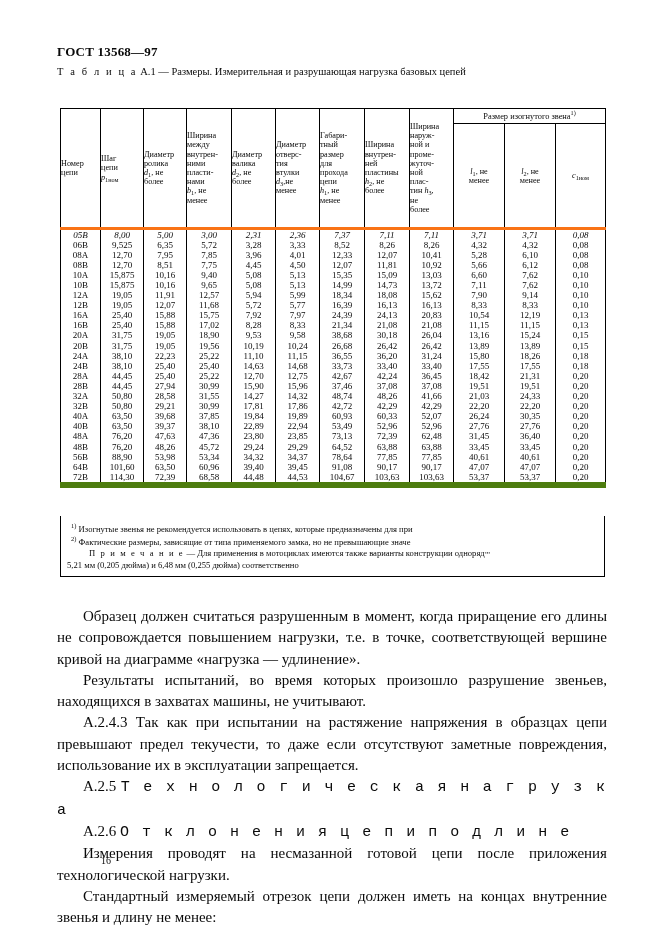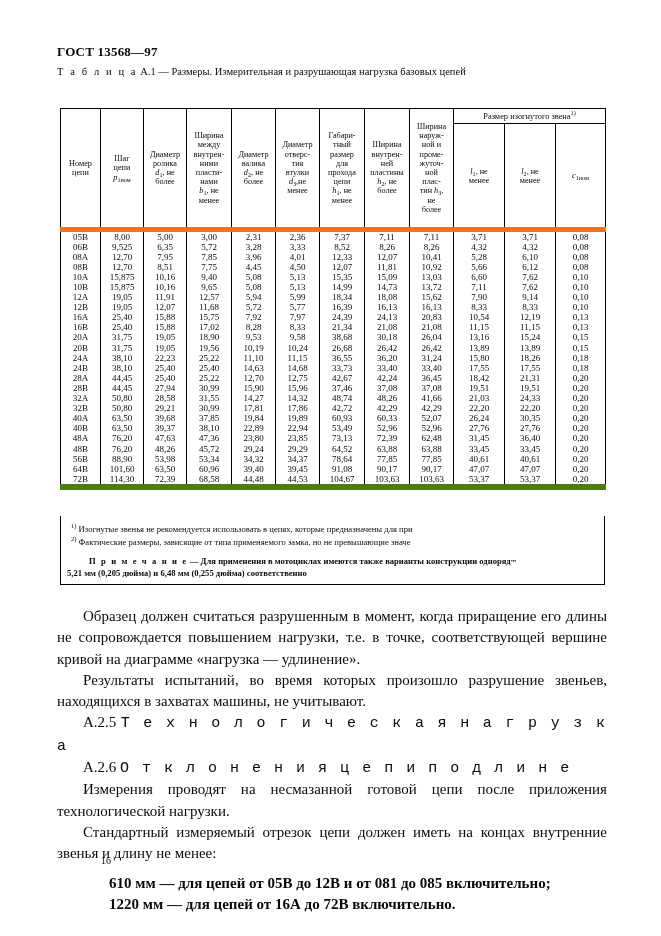--- a/index.html
+++ b/index.html
@@ -57,21 +57,21 @@
     table-layout: fixed;
     font-size: 8.3px;
   }
   table.main td, table.main th {
     border: 1px solid #000;
     padding: 0;
     vertical-align: middle;
     font-weight: normal;
   }
   .hcell {
-    text-align: center;
+    text-align: left;
     line-height: 1.12;
     padding: 2px 1px 2px 1px;
     font-size: 8.2px;
     height: 118px;
     vertical-align: middle;
   }
   .hgroup {
     text-align: center;
     font-size: 8.4px;
     padding: 4px 2px 3px 2px;
@@ -89,21 +89,21 @@
   table.main td.d {
     text-align: center;
     font-size: 9px;
     line-height: 1.0;
     padding: 0.55px 0 0.55px 0;
     border-left: 1px solid #000;
     border-right: 1px solid #000;
     border-top: none;
     border-bottom: none;
   }
-  tr.firstdata td.d { border-top: 5px solid #f97316; }
+  tr.firstdata td.d { border-top: 3px solid #f97316; font-style: italic; }
   tr.lastdata  td.d { border-bottom: 6px solid #4d7c0f; }
 
   i.v { font-style: italic; }
   sub.s { font-size: 6.2px; vertical-align: baseline; position: relative; top: 2px; }
   sup.s { font-size: 6.2px; vertical-align: baseline; position: relative; top: -4px; }
 
   
   .fn-block {
     position: absolute;
     left: 60px;
@@ -117,24 +117,22 @@
     line-height: 1.32;
   }
   .fn-line {
     white-space: nowrap;
     overflow: hidden;
     padding-left: 16px;
     text-indent: -12px;
   }
   .fn-line sup { font-size: 6.5px; vertical-align: super; }
   .note {
-    margin-top: 8px;
     font-size: 8.6px;
     line-height: 1.3;
-    font-weight: bold;
   }
   .note .spaced { letter-spacing: 1.6px; }
   .note-l1 { white-space: nowrap; overflow: hidden; text-indent: 22px; }
   .note-l2 { white-space: nowrap; overflow: hidden; }
 
   
   .body-text {
     position: absolute;
     left: 57px;
     top: 606px;
@@ -650,20 +648,21 @@
         <span>—</span>
         <span>Для применения в мотоциклах имеются также варианты конструкции однорядⵈ</span>
       </div>
       <div class="note-l2">5,21 мм (0,205 дюйма)  и 6,48 мм (0,255 дюйма)  соответственно</div>
     </div>
   </div>
 
   <div class="body-text">
     <p>Образец должен считаться разрушенным в момент, когда приращение его длины не сопровождается повышением нагрузки, т.е. в точке, соответствующей вершине кривой на диаграмме «нагрузка — удлинение».</p>
     <p>Результаты испытаний, во время которых произошло разрушение звеньев, находящихся в захватах машины, не учитывают.</p>
+    <p>А.2.4.3  Так как при испытании на растяжение напряжения в образцах цепи превышают предел текучести, то даже если отсутствуют заметные повреждения, использование их в эксплуатации запрещается.</p>
     <p class="hd">
       <span>А.2.5</span>
       <span class="spaced">Т е х н о л о г и ч е с к а я   н а г р у з к а</span>
     </p>
     <p class="hd">
       <span>А.2.6</span>
       <span class="spaced">О т к л о н е н и я   ц е п и   п о   д л и н е</span>
     </p>
     <p>Измерения проводят на несмазанной готовой цепи после приложения технологической нагрузки.</p>
     <p>Стандартный измеряемый отрезок цепи должен иметь на концах внутренние звенья и длину не менее:</p>

